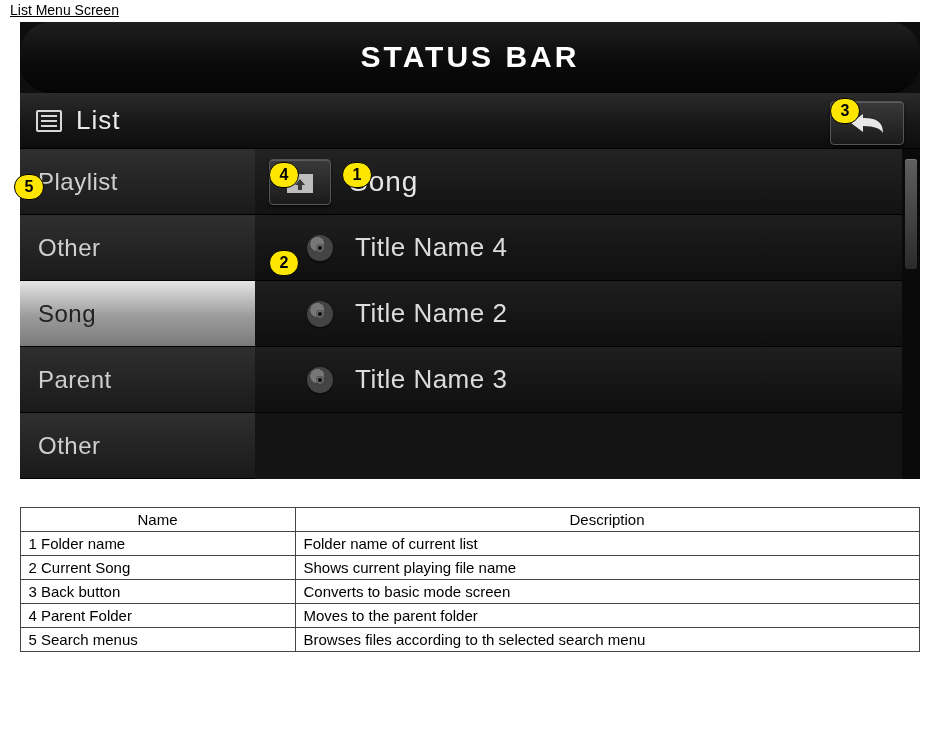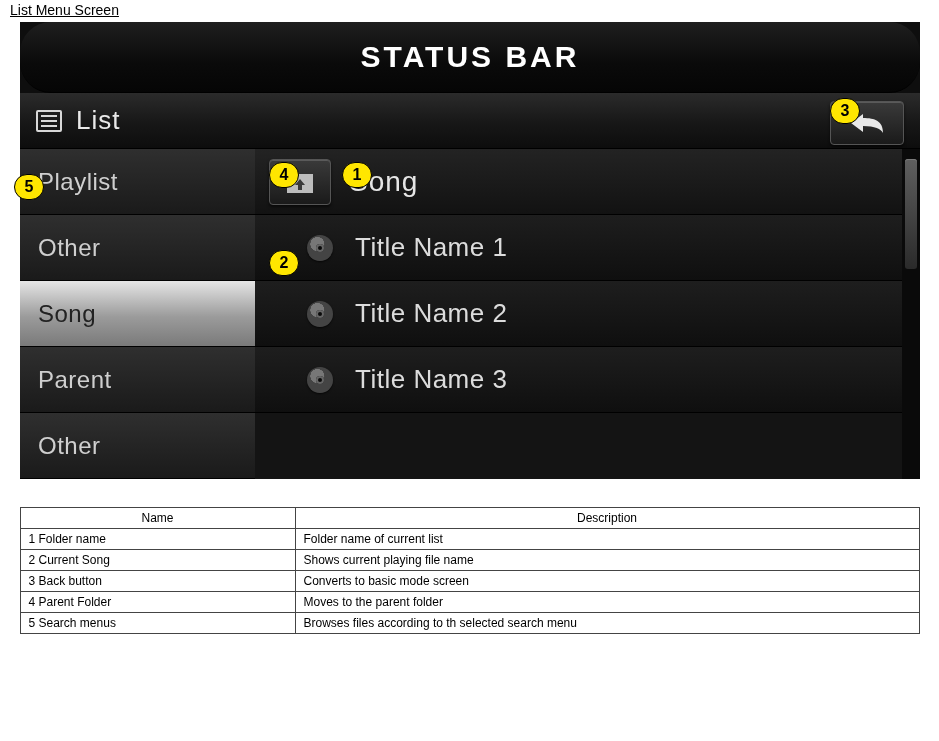--- a/index.html
+++ b/index.html
@@ -142,21 +142,21 @@
     border:1.5px solid #000;
     display:flex;align-items:center;justify-content:center;
     font-weight:bold;font-size:16px;color:#000;
     z-index:50;
   }
   
   .desc-table{
     margin:28px auto 20px auto;
     border-collapse:collapse;
     width:900px;
-    font-size:12px;
+    font-size:15px;
   }
   .desc-table th,.desc-table td{
     border:1px solid #444;
     padding:3px 8px;
     text-align:left;
     font-weight:normal;
   }
   .desc-table th{text-align:center;}
   .name-col{width:275px;}
   .wrap{position:relative; width:920px;}
@@ -216,21 +216,21 @@
             <svg width="30" height="26" viewBox="0 0 30 26">
               <path d="M2 8 L10 8 L13 5 L28 5 L28 24 L2 24 Z" fill="#bdbdbd"></path>
               <path d="M15 10 L20 16 L17 16 L17 21 L13 21 L13 16 L10 16 Z" fill="#3a3a3a"></path>
             </svg>
           </div>
           <div class="folder-name">Song</div>
         </div>
 
         <div class="track-row">
           <div class="disc-icon"></div>
-          <div class="title">Title Name 1</div>
+          <div class="title">Title Name 4</div>
         </div>
         <div class="track-row">
           <div class="disc-icon"></div>
           <div class="title">Title Name 2</div>
         </div>
         <div class="track-row">
           <div class="disc-icon"></div>
           <div class="title">Title Name 3</div>
         </div>
 

